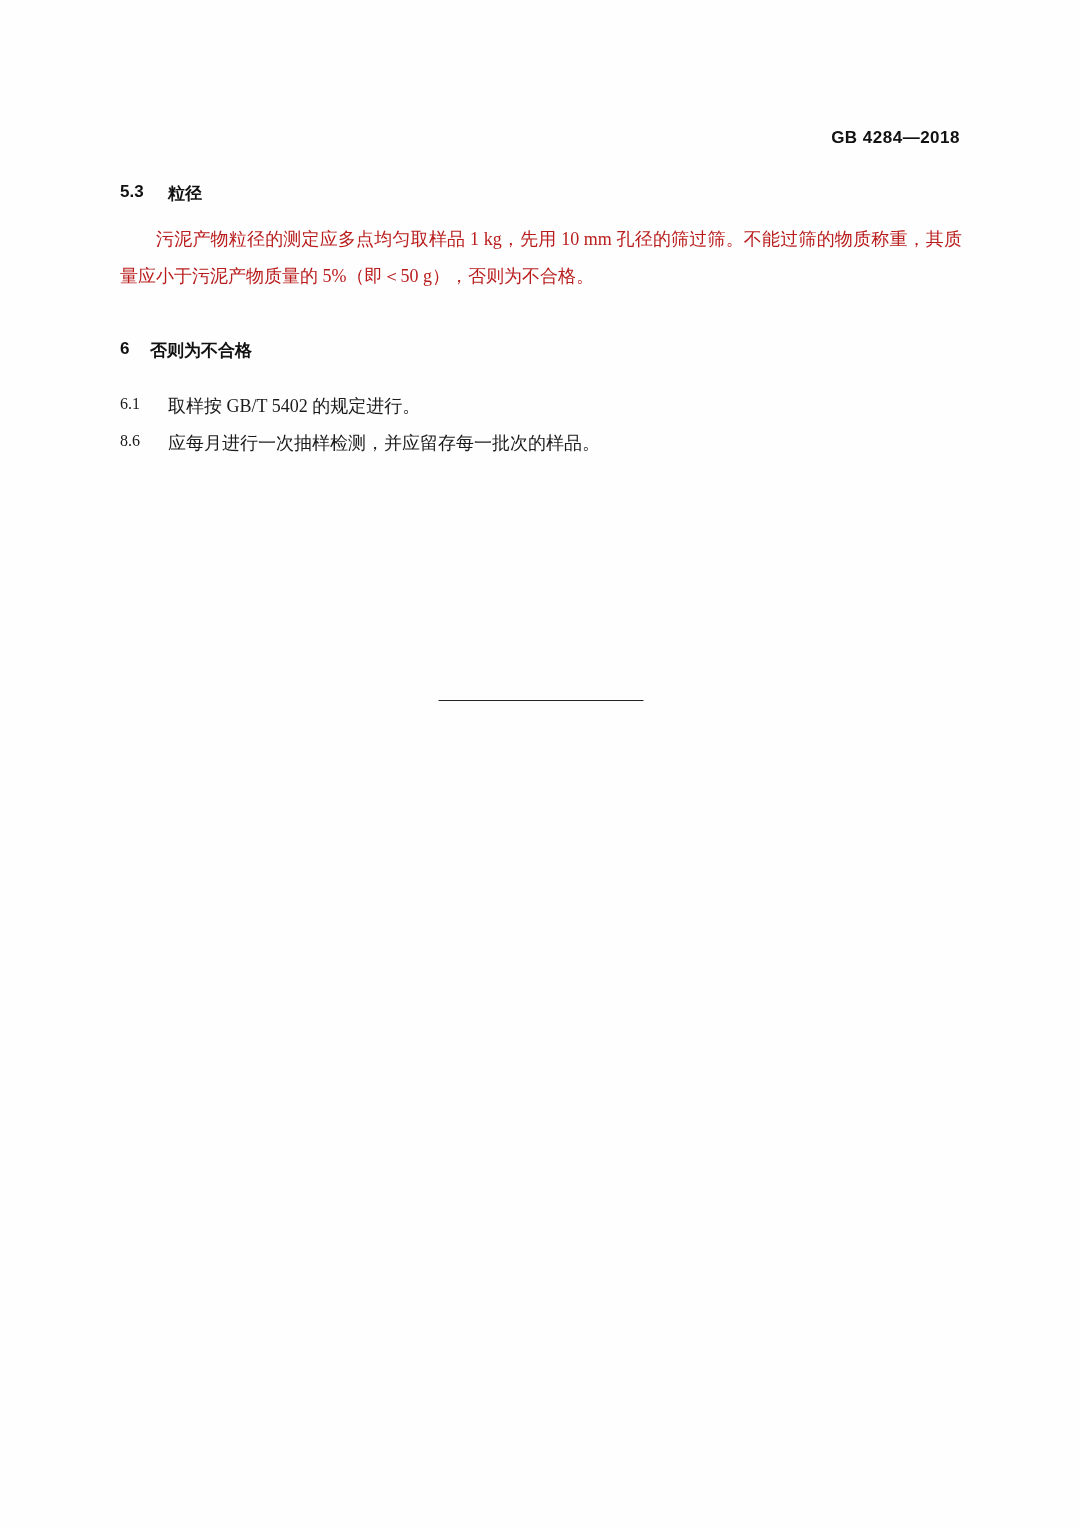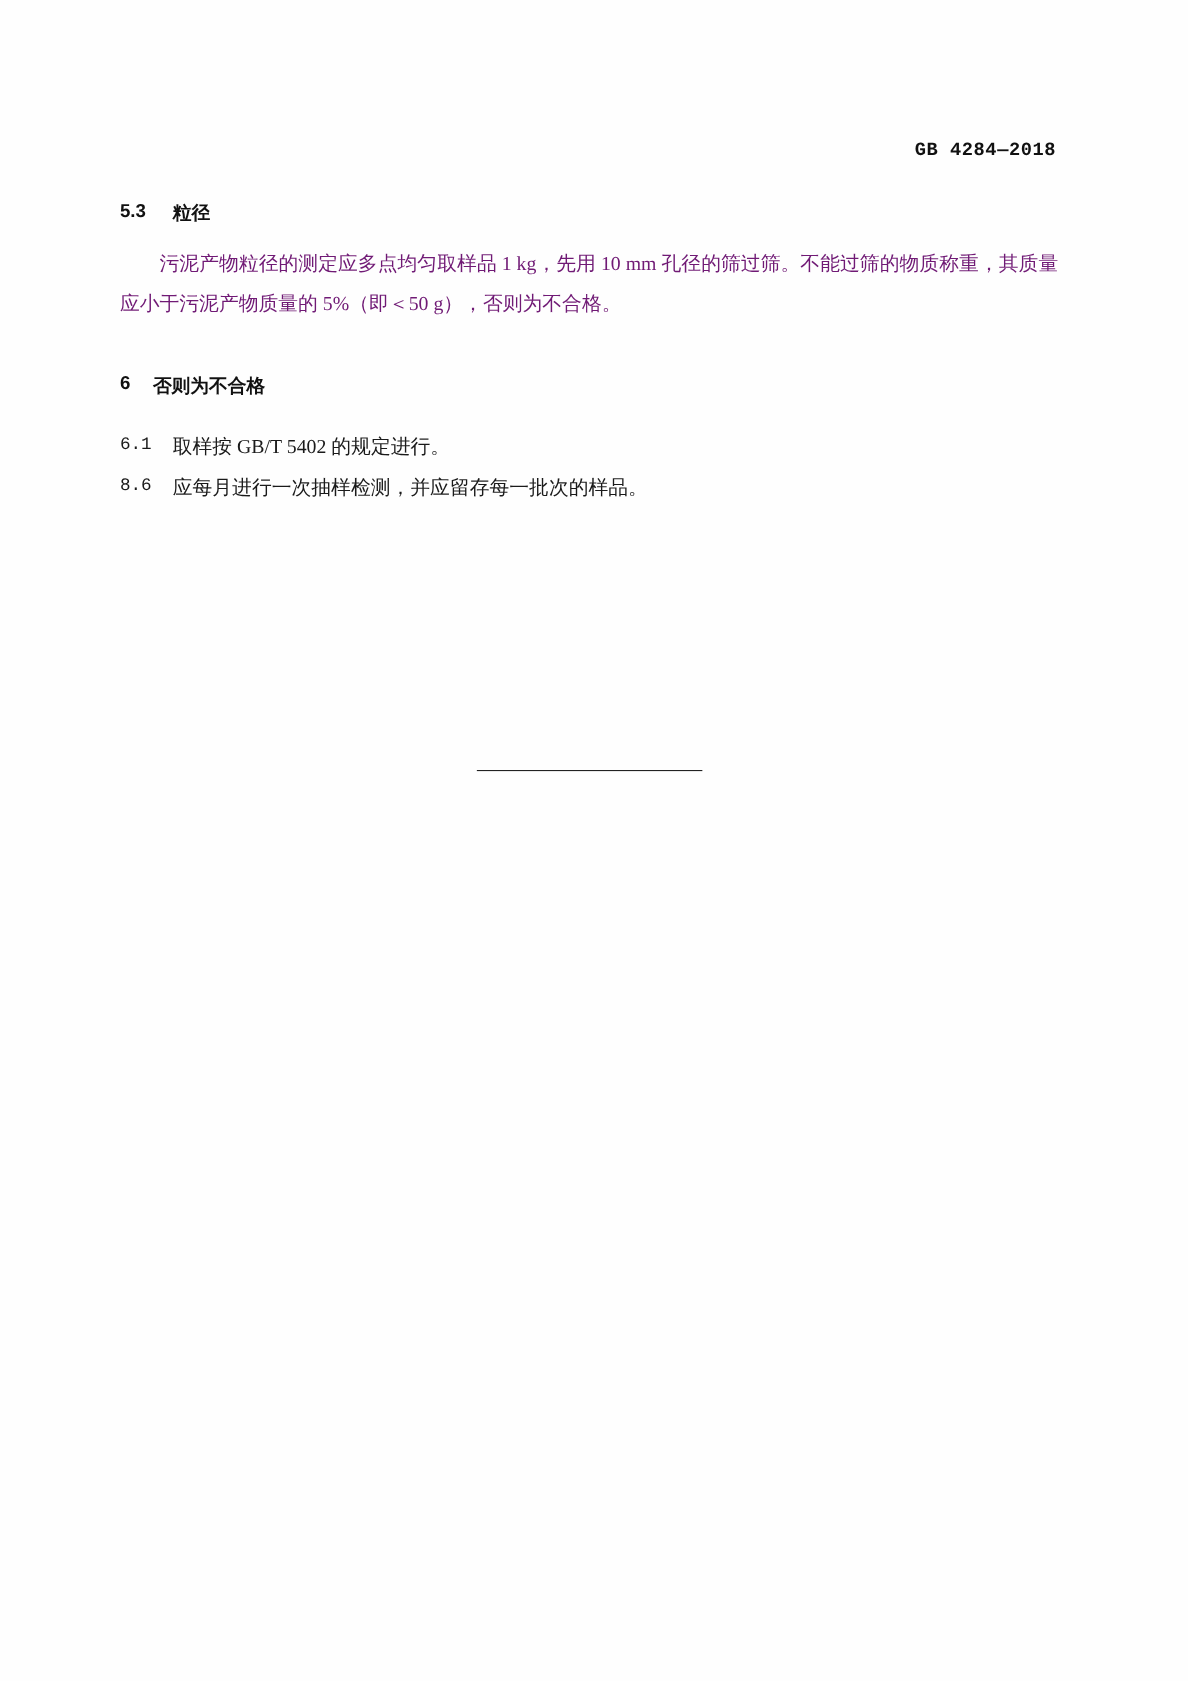--- a/index.html
+++ b/index.html
@@ -17,29 +17,29 @@
   }
   .page {
     position: absolute;
     inset: 0;
     background: #fefefe;
   }
   .header {
     position: absolute;
     top: 128px;
     right: 120px;
-    font-family: Liberation Mono, monospace;
+    font-family: Liberation Sans, sans-serif;
     font-size: 17px;
     font-weight: bold;
     letter-spacing: 0.5px;
     color: #111;
   }
   .content {
     position: absolute;
-    left: 109px;
+    left: 120px;
     right: 118px;
     top: 182px;
   }
   .clause-heading {
     font-family: "Liberation Sans", sans-serif;
     font-size: 17px;
     font-weight: bold;
     color: #111;
     margin: 0 0 16px 0;
     display: flex;
@@ -55,37 +55,37 @@
   .clause-heading.big .num {
     min-width: 30px;
   }
   .body-para {
     font-size: 18px;
     line-height: 2.05;
     text-align: justify;
     text-justify: inter-ideograph;
     text-indent: 2em;
     margin: 0;
-    color: #701a75;
+    color: #b91c1c;
   }
   .item-list {
     margin: 0;
     padding: 0;
   }
   .item {
     font-size: 18px;
     line-height: 2.05;
     margin: 0;
     display: flex;
     color: #1a1a1a;
   }
   .item .inum {
     min-width: 48px;
     display: inline-block;
-    font-family: Liberation Mono, monospace;
+    font-family: Liberation Serif, serif;
     font-size: 16px;
   }
   .item .itext {
     flex: 1;
   }
   .end-rule {
     position: absolute;
     left: 50%;
     transform: translateX(-50%);
     top: 518px;

